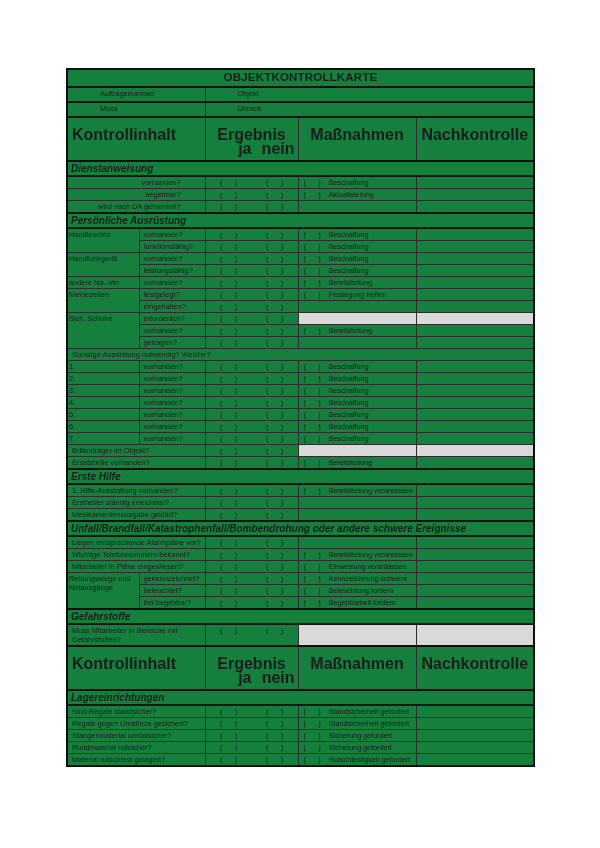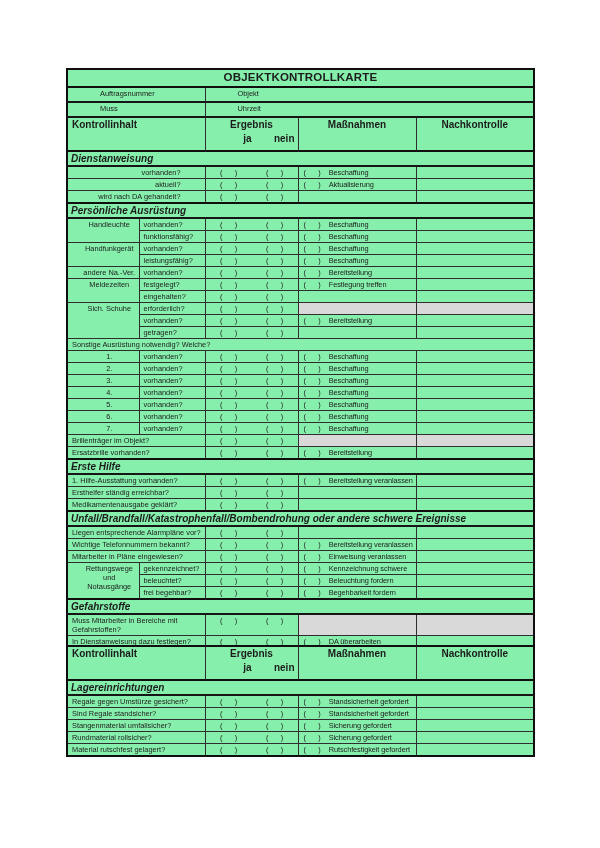--- a/index.html
+++ b/index.html
@@ -1,38 +1,38 @@
 <!DOCTYPE html>
 <html><head>
 <meta charset="utf-8">
 <style>
   html,body{margin:0;padding:0;}
   body{
     width:600px;height:848px;position:relative;background:#ffffff;
     font-family:"Liberation Sans", sans-serif;color:#1c1c1c;
     -webkit-font-smoothing:antialiased;
   }
-  table{border-collapse:collapse;table-layout:fixed;position:absolute;left:66px;width:467px;background:#86efac;}
+  table{border-collapse:collapse;table-layout:fixed;position:absolute;left:66px;width:467px;background:#15803d;}
   #table1{top:68px;}
   #table2{top:645px;}
   table{border:2px solid #0f0f0f;}
   td{border:1px solid #2e2e2e;padding:1px 3px;font-size:7.4px;line-height:9px;vertical-align:top;overflow:hidden;}
   
   .tr-title td{font-size:11.5px;font-weight:bold;text-align:center;line-height:13px;padding:1px 0 2px 0;border-bottom:2px solid #0f0f0f;letter-spacing:.2px;}
   
   .tr-meta td{height:11px;border-bottom:2px solid #161616;padding-left:32px;}
   
-  .tr-colhead td{font-weight:bold;font-size:10px;line-height:12px;height:30px;border-bottom:2px solid #0f0f0f;text-align:center;padding-top:1px;}
+  .tr-colhead td{font-weight:bold;font-size:16px;line-height:12px;height:30px;border-bottom:2px solid #0f0f0f;text-align:center;padding-top:11px;}
   .tr-colhead td.lft{text-align:left;padding-left:4px;}
   .jn{display:flex;margin-top:2px;}
   .jn span{flex:1;text-align:right;}
   
   .sr td{font-weight:bold;font-style:italic;font-size:10px;line-height:11px;padding:1px 3px;border-top:2px solid #0f0f0f;border-bottom:2px solid #161616;}
   
-  .c1a{padding-left:15px;text-align:center;}
+  .c1a{padding-left:1px;}
   .c1b{padding-left:4px;}
   .c1{padding-left:4px;}
   .r{text-align:right;padding-right:24px;}
   .erg{padding:1px 0;}
   .ergw{display:flex;}
   .ergw .cb{flex:1;text-align:center;}
   .cb{white-space:pre;font-size:7.4px;}
   .cm{white-space:nowrap;padding-left:5px;}
   .ml{margin-left:8px;letter-spacing:-0.1px;}
   .g{background:#d9d9d9;}
@@ -86,21 +86,21 @@
         <td class="erg">
           <div class="ergw">
             <span class="cb">(      )</span>
             <span class="cb">(      )</span>
           </div>
         </td>
         <td class="cm"><span class="cb">(      )</span><span class="ml">Beschaffung</span></td>
         <td></td>
       </tr>
 <tr>
-        <td colspan="2" class="c1 r">aktuell?</td>
+        <td colspan="2" class="c1 r">begehbar?</td>
         <td class="erg">
           <div class="ergw">
             <span class="cb">(      )</span>
             <span class="cb">(      )</span>
           </div>
         </td>
         <td class="cm"><span class="cb">(      )</span><span class="ml">Aktualisierung</span></td>
         <td></td>
       </tr>
 <tr>
@@ -552,32 +552,32 @@
         </td>
   <td>Maßnahmen</td>
   <td>Nachkontrolle</td>
 </tr>
 
 <tr class="sr">
         <td colspan="5">Lagereinrichtungen</td>
       </tr>
 
 <tr>
+        <td colspan="2" class="c1">Sind Regale standsicher?</td>
+        <td class="erg">
+          <div class="ergw">
+            <span class="cb">(      )</span>
+            <span class="cb">(      )</span>
+          </div>
+        </td>
+        <td class="cm"><span class="cb">(      )</span><span class="ml">Standsicherheit gefordert</span></td>
+        <td></td>
+      </tr>
+<tr>
         <td colspan="2" class="c1">Regale gegen Umstürze gesichert?</td>
-        <td class="erg">
-          <div class="ergw">
-            <span class="cb">(      )</span>
-            <span class="cb">(      )</span>
-          </div>
-        </td>
-        <td class="cm"><span class="cb">(      )</span><span class="ml">Standsicherheit gefordert</span></td>
-        <td></td>
-      </tr>
-<tr>
-        <td colspan="2" class="c1">Sind Regale standsicher?</td>
         <td class="erg">
           <div class="ergw">
             <span class="cb">(      )</span>
             <span class="cb">(      )</span>
           </div>
         </td>
         <td class="cm"><span class="cb">(      )</span><span class="ml">Standsicherheit gefordert</span></td>
         <td></td>
       </tr>
 <tr>

